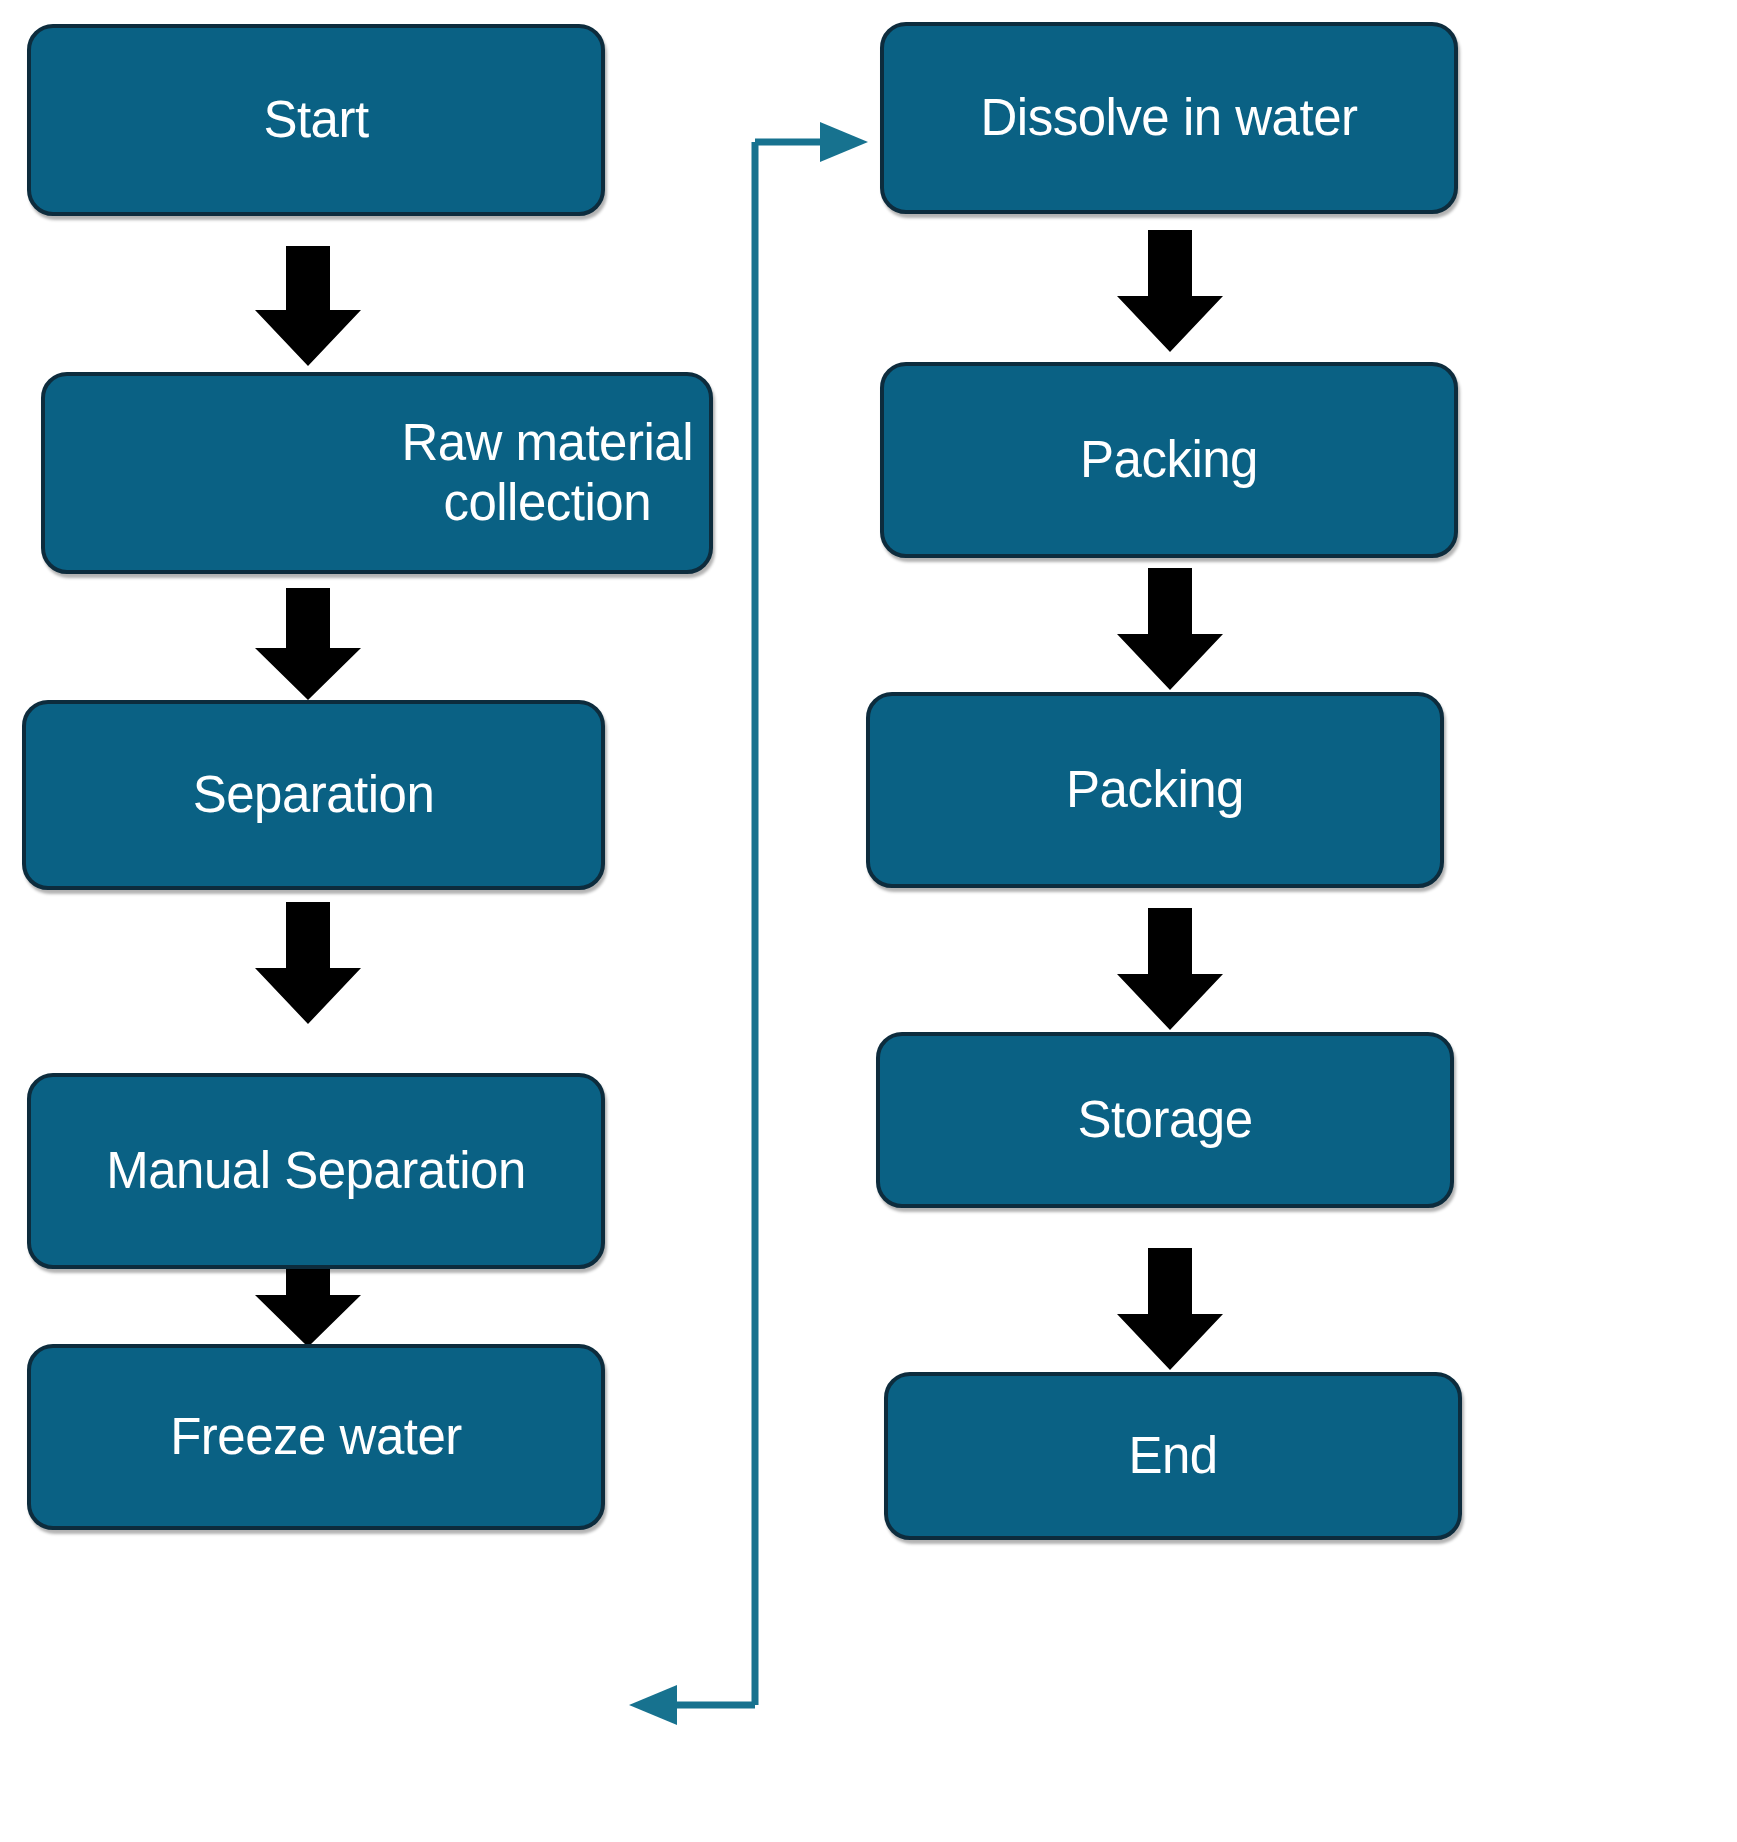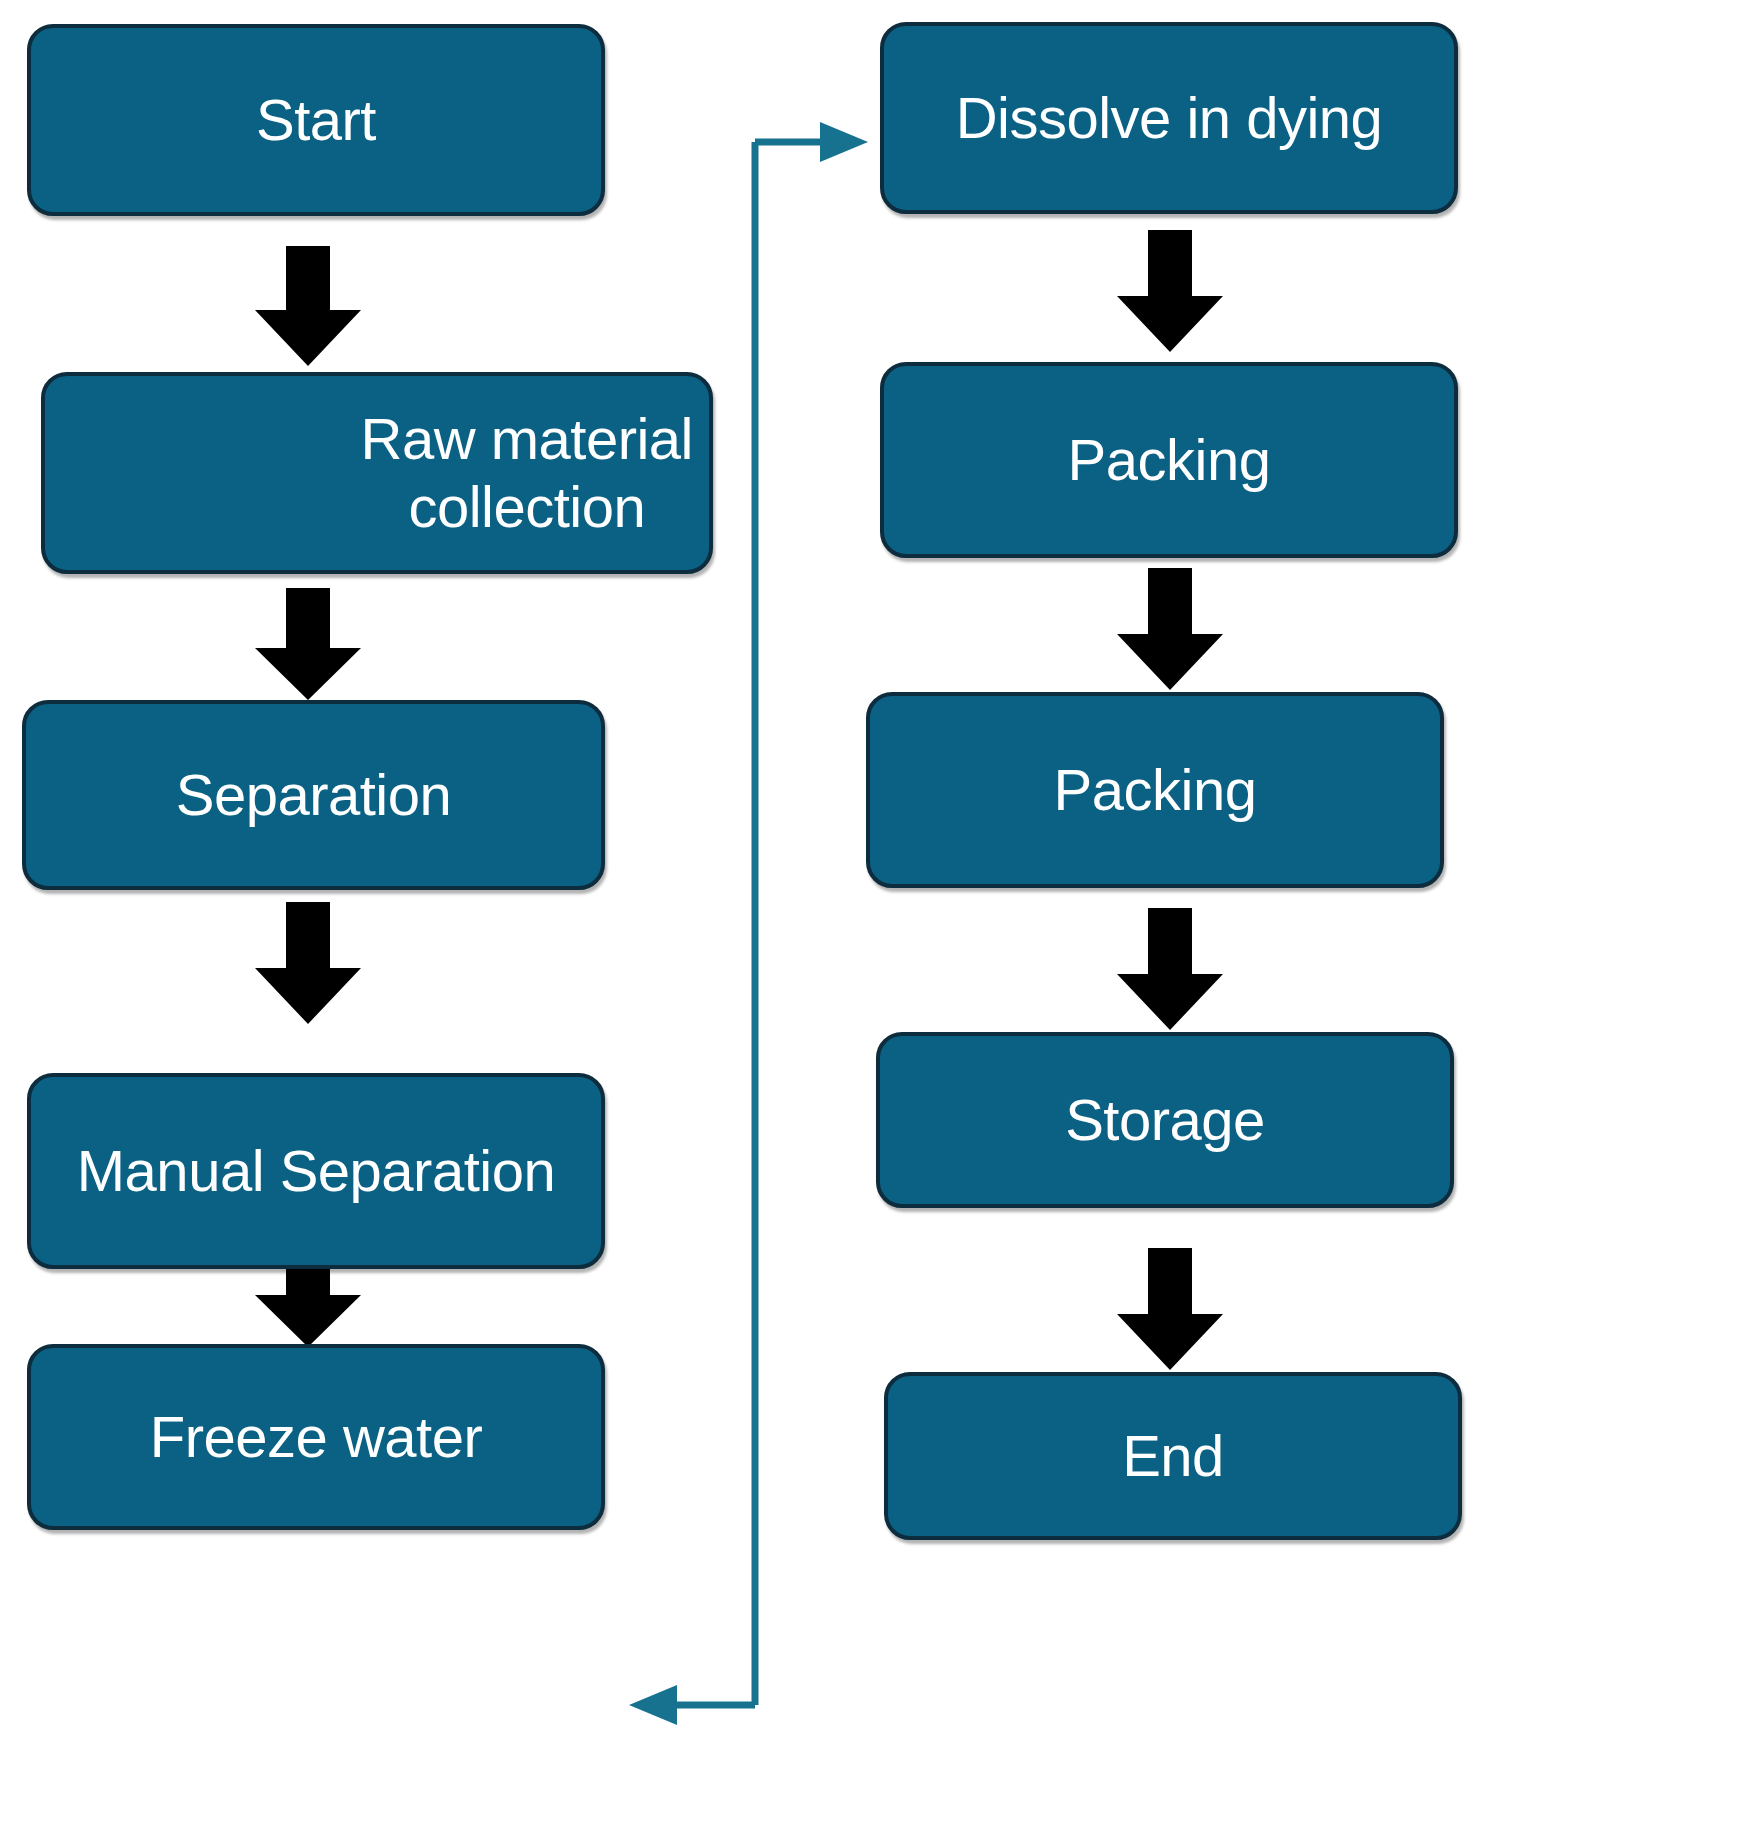--- a/index.html
+++ b/index.html
@@ -23,21 +23,21 @@
     box-sizing: border-box;
     background: #0a6184;
     border: 4px solid #0d2c3d;
     border-radius: 26px;
     color: #ffffff;
     display: flex;
     align-items: center;
     justify-content: center;
     text-align: center;
     line-height: 1.18;
-    font-size: 58px;
+    font-size: 51px;
     font-weight: 400;
     letter-spacing: -0.5px;
     padding: 4px 16px;
     box-shadow: 2px 4px 3px rgba(0,0,0,0.30);
     -webkit-font-smoothing: antialiased;
   }
   .node .label {
     display: block;
     white-space: pre-line;
   }
@@ -111,21 +111,21 @@
 
   <div class="node" style="left:27px; top:1026px; width:578px; height:196px;margin-top:47px;">
     <span class="label">Manual Separation</span>
   </div>
 
   <div class="node" style="left:27px; top:1344px; width:578px; height:186px;">
     <span class="label">Freeze water</span>
   </div>
 
   <div class="node" style="left:880px; top:22px; width:578px; height:192px;">
-    <span class="label">Dissolve in dying</span>
+    <span class="label">Dissolve in water</span>
   </div>
 
   <div class="node" style="left:880px; top:362px; width:578px; height:196px;">
     <span class="label">Packing</span>
   </div>
 
   <div class="node" style="left:866px; top:692px; width:578px; height:196px;">
     <span class="label">Packing</span>
   </div>
 

